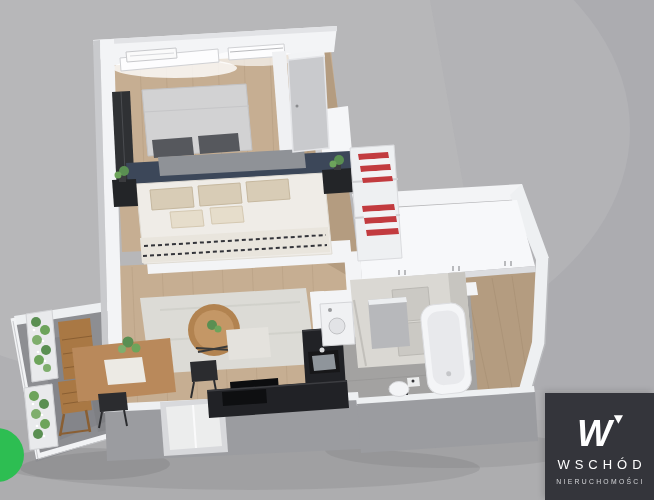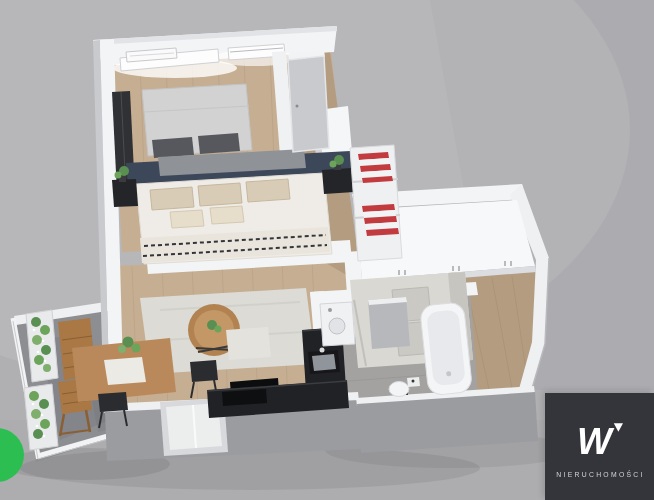--- a/index.html
+++ b/index.html
@@ -347,16 +347,17 @@
     </g>
   </svg>
 
   <div class="green-badge"></div>
 
   <div class="logo-box">
     <svg class="logo-mark" viewBox="0 0 64 50">
       <text x="26" y="41" text-anchor="middle" font-family="Liberation Sans, sans-serif" font-size="40" font-style="italic" font-weight="bold" fill="#ffffff">W</text>
       <polygon points="47,8 57,8 52,17" fill="#ffffff"></polygon>
     </svg>
+    <div class="logo-name">WSCHÓD</div>
     <div class="logo-sub">NIERUCHOMOŚCI</div>
   </div>
 
 </div>
 
 </body></html>

